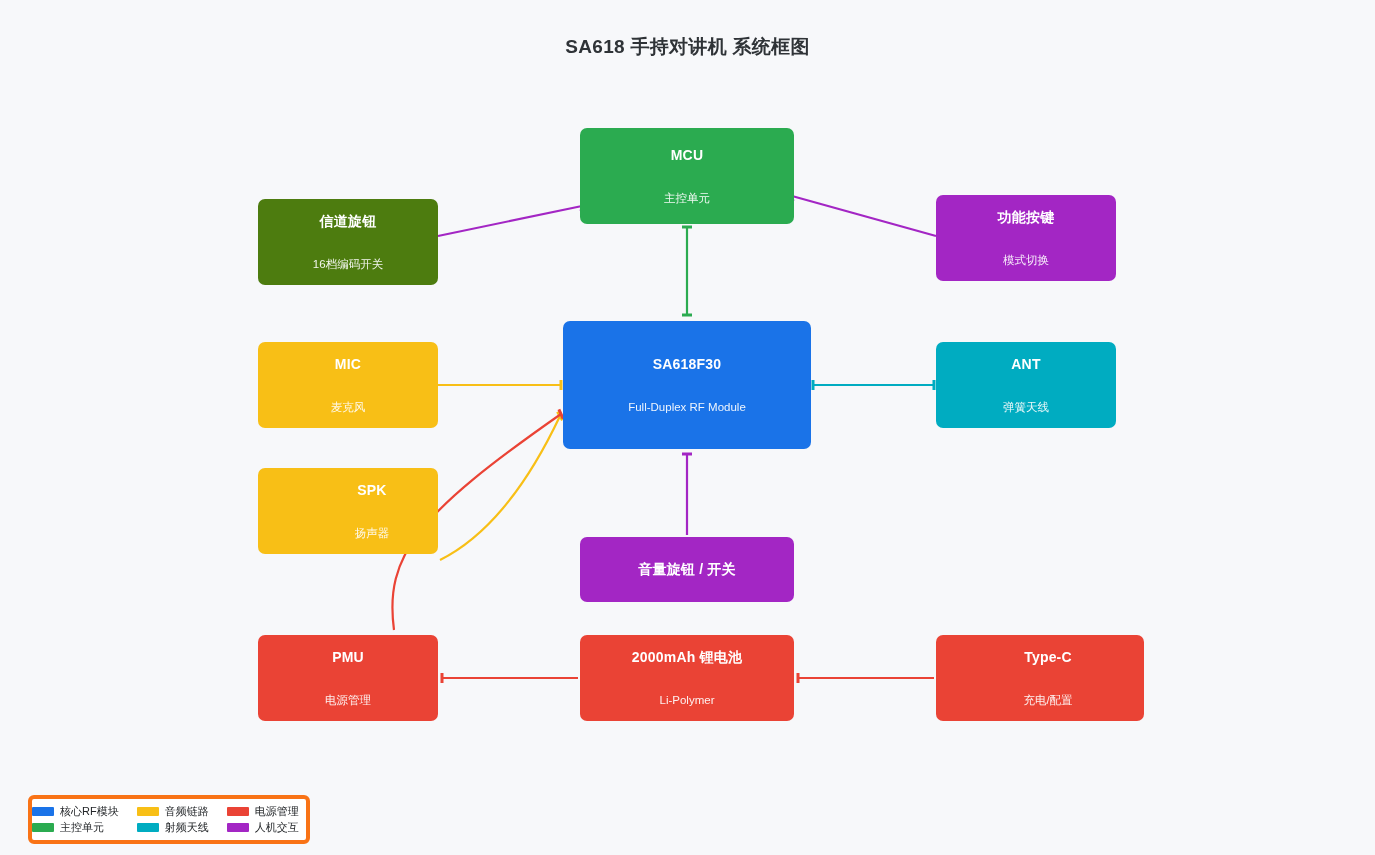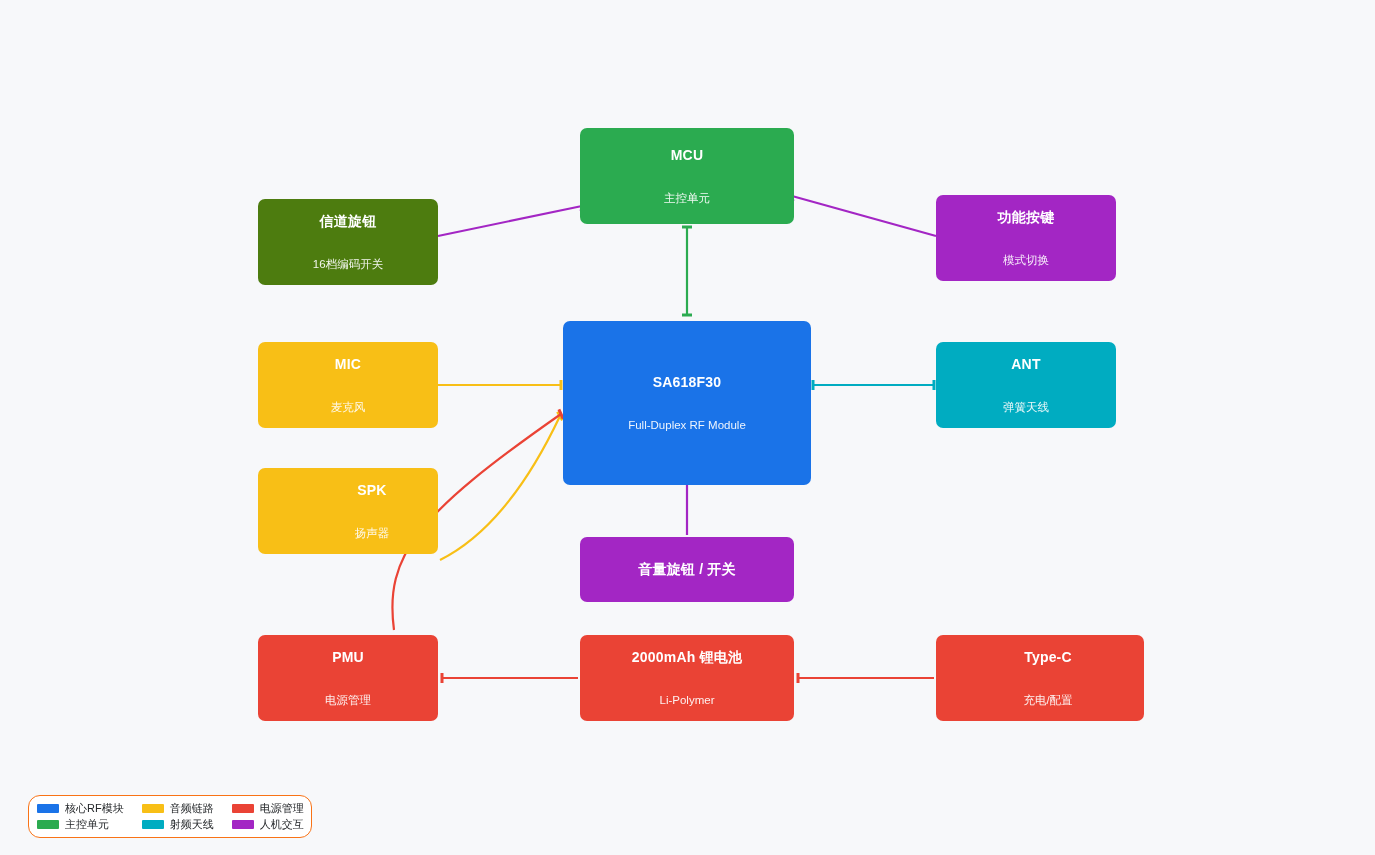--- a/index.html
+++ b/index.html
@@ -55,23 +55,23 @@
     line-height: 1.2;
     margin-top: 28px;
     color: rgba(255,255,255,0.92);
   }
   .node.single .ttl { margin: 0; }
 
   .legend {
     position: absolute;
     left: 28px; top: 795px;
     background: #ffffff;
-    border: 1px solid #f97316;
-    border-radius: 12px;
-    padding: 5px 7px 5px 8px;
+    border: 4px solid #f97316;
+    border-radius: 6px;
+    padding: 5px 7px 5px 0;
     display: grid;
     grid-template-columns: auto auto auto;
     grid-auto-rows: 15px;
     column-gap: 18px;
     row-gap: 1px;
     align-items: center;
   }
   .legend .item {
     display: flex;
     align-items: center;
@@ -86,20 +86,21 @@
     font-size: 11px;
     color: #222528;
     white-space: nowrap;
   }
 </style>
 </head>
 <body>
 
 <div id="canvas">
 
+  <div id="title">SA618 手持对讲机  系统框图</div>
 
   <svg id="wires" viewBox="0 0 1375 855" preserveAspectRatio="none">
       <path d="M 438 236 L 582 206" fill="none" stroke="#a326c4" stroke-width="2.2" stroke-linecap="butt"></path>
       <line x1="582.8857649915764" y1="201.07908338013152" x2="581.1142350084236" y2="210.92091661986848" stroke="#a326c4" stroke-width="3" stroke-linecap="butt"></line>
       <path d="M 936 236 L 792 196" fill="none" stroke="#a326c4" stroke-width="2.2" stroke-linecap="butt"></path>
       <line x1="792.8857649915764" y1="200.92091661986848" x2="791.1142350084236" y2="191.07908338013152" stroke="#a326c4" stroke-width="3" stroke-linecap="butt"></line>
       <path d="M 687 227 L 687 315" fill="none" stroke="#2bab50" stroke-width="2.2" stroke-linecap="butt"></path>
       <line x1="692" y1="227" x2="682" y2="227" stroke="#2bab50" stroke-width="3" stroke-linecap="butt"></line>
       <line x1="682" y1="315" x2="692" y2="315" stroke="#2bab50" stroke-width="3" stroke-linecap="butt"></line>
       <path d="M 438 385 L 561 385" fill="none" stroke="#f8bf16" stroke-width="2.2" stroke-linecap="butt"></path>
@@ -125,21 +126,21 @@
         <div class="sub">主控单元</div>
       </div>
       <div class="node" style="left: 258px; top: 199px; width: 180px; height: 86px; background: #4d7c0f;">
         <div class="ttl">信道旋钮</div>
         <div class="sub">16档编码开关</div>
       </div>
       <div class="node" style="left: 936px; top: 195px; width: 180px; height: 86px; background: rgb(163, 38, 196);">
         <div class="ttl">功能按键</div>
         <div class="sub">模式切换</div>
       </div>
-      <div class="node" style="left: 563px; top: 321px; width: 248px; height: 164px; background: rgb(26, 115, 232);">
+      <div class="node" style="left: 563px; top: 321px; width: 248px; height: 128px; background: rgb(26, 115, 232);">
         <div class="ttl">SA618F30</div>
         <div class="sub">Full-Duplex RF Module</div>
       </div>
       <div class="node" style="left: 258px; top: 342px; width: 180px; height: 86px; background: rgb(248, 191, 22);">
         <div class="ttl">MIC</div>
         <div class="sub">麦克风</div>
       </div>
       <div class="node" style="left: 936px; top: 342px; width: 180px; height: 86px; background: rgb(0, 172, 193);">
         <div class="ttl">ANT</div>
         <div class="sub">弹簧天线</div>

